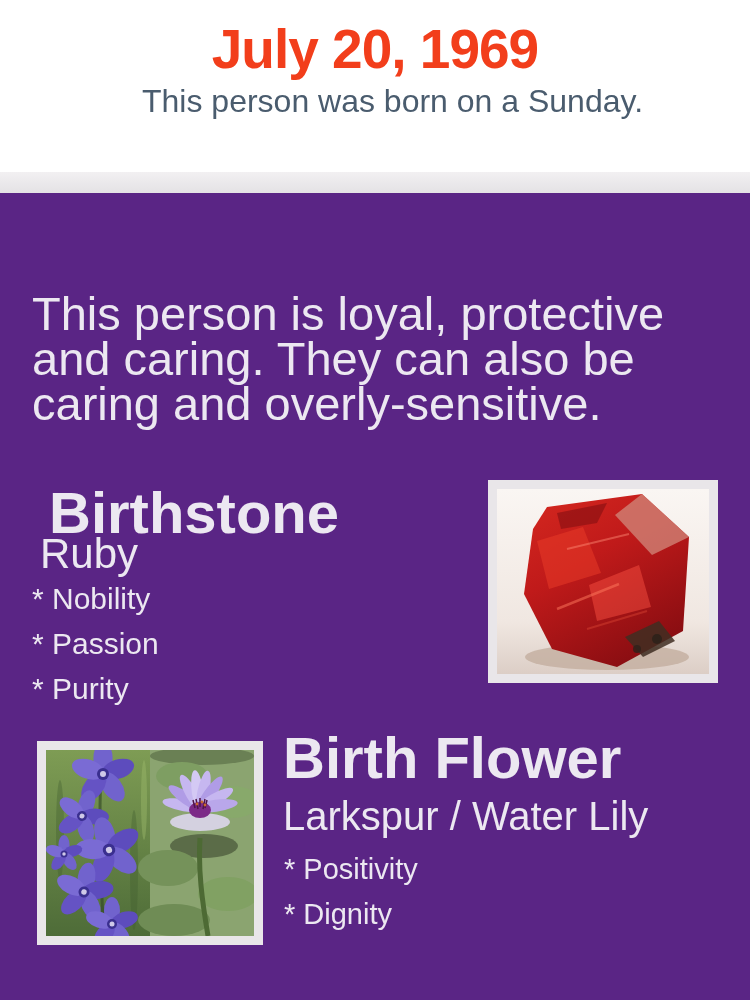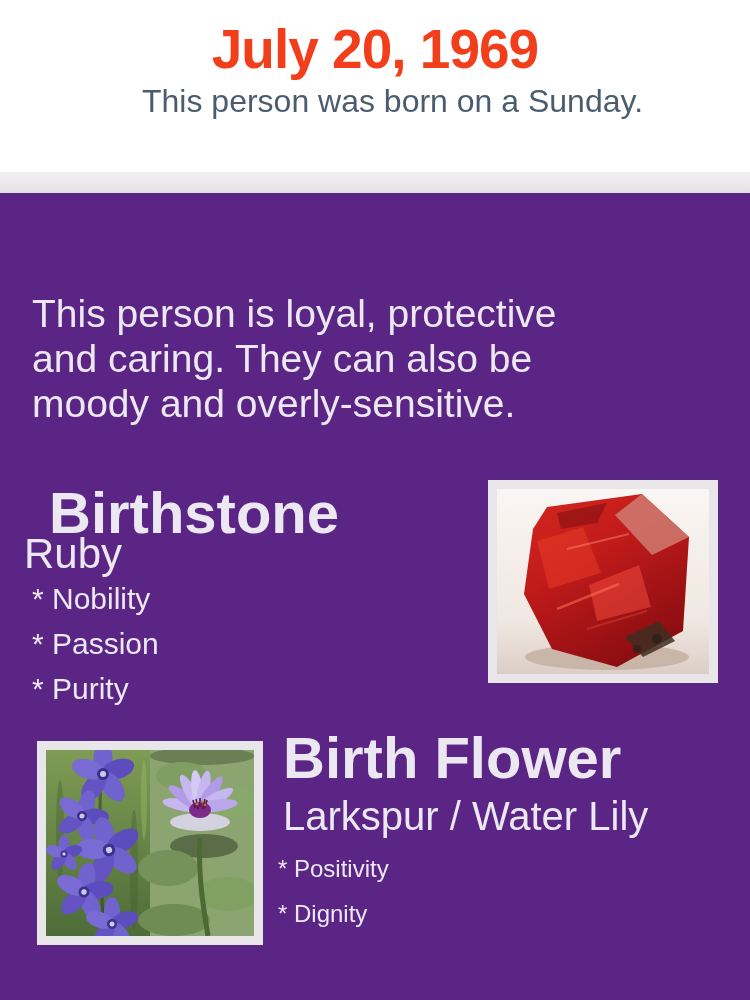--- a/index.html
+++ b/index.html
@@ -10,28 +10,28 @@
   .date{margin:18px 0 0;font-size:55px;line-height:62px;font-weight:bold;color:#f23e1b;letter-spacing:-1px;}
   .site{font-size:37px;line-height:40px;color:#20262e;margin-top:2px;}
   .subtitle{font-size:32px;line-height:40px;color:#4a5c6e;margin-top:1px;padding-left:35px;}
   
   .band{position:absolute;top:172px;left:0;width:750px;height:21px;
         background:linear-gradient(#f2f0f2,#e4e2e5);}
   
   .panel{position:absolute;top:193px;left:0;width:750px;height:807px;background:#5a2585;color:#ece8f1;}
   .panel .abs{position:absolute;white-space:nowrap;}
   .zodiac-title{left:32px;top:22px;font-size:60px;line-height:66px;font-weight:bold;}
-  .zodiac-desc{left:32px;top:98px;font-size:39px;line-height:45px;}
+  .zodiac-desc{left:32px;top:98px;font-size:47px;line-height:45px;}
   .bs-title{left:32px;top:271px;font-size:58px;line-height:64px;font-weight:bold;}
-  .bs-name{left:24px;top:336px;font-size:42px;line-height:50px;}
+  .bs-name{left:40px;top:336px;font-size:42px;line-height:50px;}
   .bs-traits{left:32px;top:391px;font-size:30px;}
   .trait{line-height:30px;margin-bottom:15px;white-space:nowrap;}
   .bf-title{left:283px;top:533px;font-size:58px;line-height:64px;font-weight:bold;}
   .bf-name{left:283px;top:598px;font-size:40px;line-height:50px;}
-  .bf-traits{left:278px;top:661px;font-size:24px;}
+  .bf-traits{left:284px;top:661px;font-size:29px;}
   
   .photo{position:absolute;background:#e9e6e9;padding:9px;box-sizing:border-box;}
   .photo svg{display:block;}
   .ruby-photo{left:488px;top:287px;width:230px;height:203px;}
   .flower-photo{left:37px;top:548px;width:226px;height:204px;}
 </style>
 </head>
 <body>
 
 <div class="page">
@@ -42,21 +42,21 @@
   </header>
 
   <div class="band"></div>
 
   <main class="panel">
 
 
     <div class="abs zodiac-desc">
       <div>This person is loyal, protective</div>
       <div>and caring. They can also be</div>
-      <div>moody and overly-sensitive.</div>
+      <div>caring and overly-sensitive.</div>
     </div>
 
     <h2 class="abs bs-title" style="margin:17px;text-align:right;">Birthstone</h2>
     <div class="abs bs-name">Ruby</div>
     <div class="abs bs-traits">
       <div class="trait">* Nobility</div>
       <div class="trait">* Passion</div>
       <div class="trait">* Purity</div>
     </div>
 

